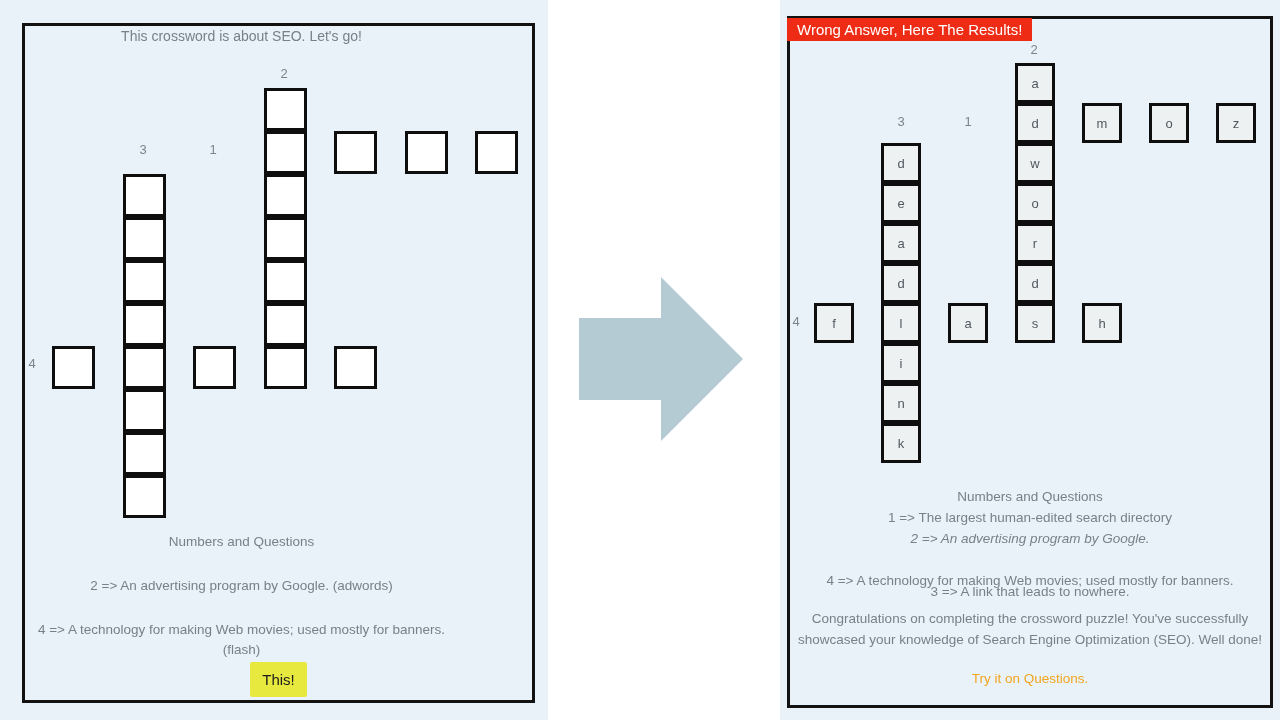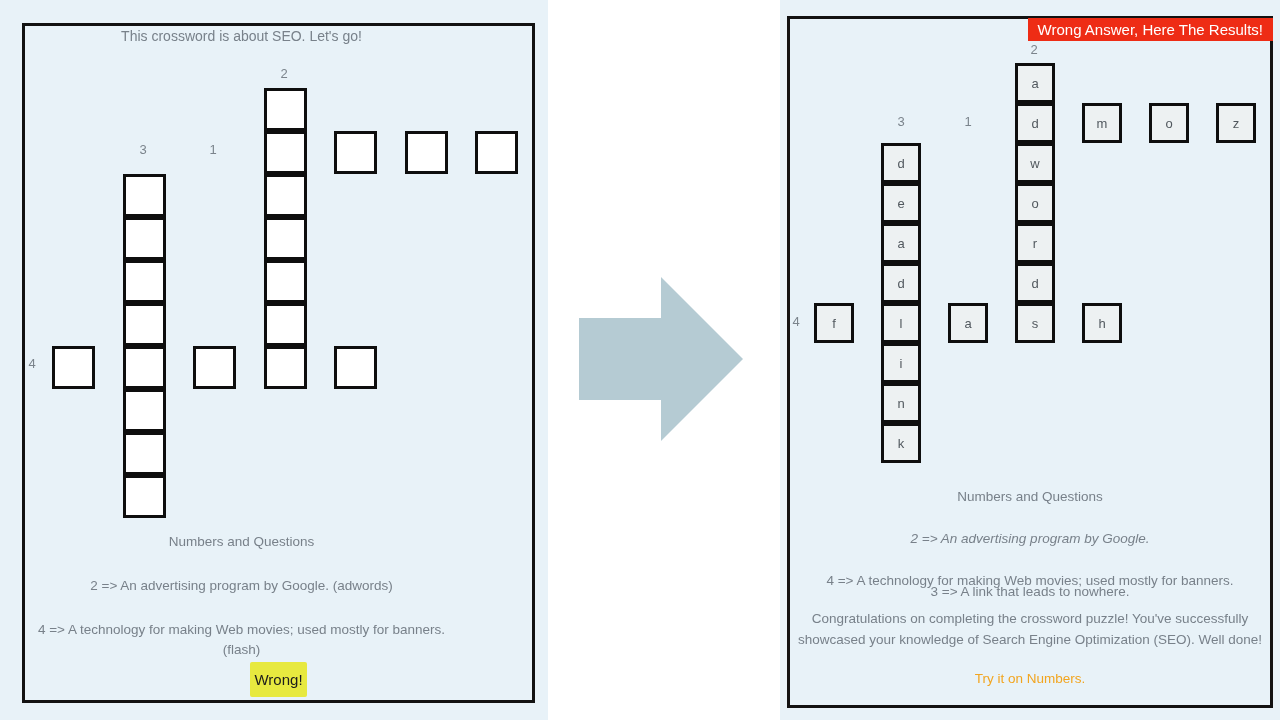--- a/index.html
+++ b/index.html
@@ -11,21 +11,21 @@
   .card{position:absolute;box-sizing:border-box;border:3px solid #121212;background:transparent;}
   .card.lcard{left:22px;top:23px;width:513px;height:680px;}
   .card.rcard{left:787px;top:16px;width:486px;height:692px;}
   .txt{position:absolute;text-align:center;color:#78818a;font-size:13.5px;line-height:20px;}
   .lt{left:22px;width:439px;}
   .rt{left:787px;width:486px;}
   .clue-label{position:absolute;color:#7b848c;font-size:13px;transform:translateX(-50%);}
   .cell{position:absolute;box-sizing:border-box;border:3px solid #0e0e0e;display:flex;align-items:center;justify-content:center;}
   .lcell{width:43px;height:43px;background:#ffffff;}
   .rcell{width:40px;height:40px;background:#edf1f2;color:#51585e;font-size:13px;}
-  .banner-wrap{position:absolute;left:787px;width:486px;top:18px;text-align:right;border-radius:8px;}
+  .banner-wrap{position:absolute;left:787px;width:486px;top:18px;text-align:left;border-radius:8px;}
   .banner{display:inline-block;background:#ee2c15;color:#ffffff;font-size:15px;padding:3px 10px;}
   .send-btn{position:absolute;left:250px;top:662px;width:57px;height:35px;background:#e7e93f;border:none;border-radius:2px;font-family:"Liberation Sans",sans-serif;font-size:15px;color:#1c1c1c;display:flex;align-items:center;justify-content:center;cursor:pointer;}
   .link{color:#f2a51f;cursor:pointer;}
   .arrow-rect{position:absolute;left:579px;top:318px;width:82px;height:82px;background:#b5cbd3;}
   .arrow-head{position:absolute;left:661px;top:277px;width:0;height:0;border-top:82px solid transparent;border-bottom:82px solid transparent;border-left:82px solid #b5cbd3;}
 </style>
 </head>
 <body>
 
 <div id="stage">
@@ -43,41 +43,42 @@
 
   <span class="clue-label" style="left:284px;top:66px;">2</span>
   <span class="clue-label" style="left:143px;top:142px;">3</span>
   <span class="clue-label" style="left:213px;top:142px;">1</span>
   <span class="clue-label" style="left:32px;top:356px;">4</span>
 
   <div class="txt lt" style="top:532px;">Numbers and Questions</div>
   <div class="txt lt" style="top:576px;">2 =&gt; An advertising program by Google. (adwords)</div>
   <div class="txt lt" style="top:620px;">4 =&gt; A technology for making Web movies; used mostly for banners. (flash)</div>
 
-  <button class="send-btn" style="background: rgb(231, 233, 63);">Wrong!</button>
+  <button class="send-btn" style="background: rgb(231, 233, 63);">This!</button>
 
   <div class="card rcard"></div>
   <div class="banner-wrap">
     <span class="banner" style="background: rgb(238, 44, 21);">Wrong Answer, Here The Results!</span>
   </div>
 
   <span class="clue-label" style="left:1034px;top:42px;">2</span>
   <span class="clue-label" style="left:901px;top:114px;">3</span>
   <span class="clue-label" style="left:968px;top:114px;">1</span>
   <span class="clue-label" style="left:796px;top:314px;">4</span>
 
   <div class="txt rt" style="top:487px;">Numbers and Questions</div>
+  <div class="txt rt" style="top:508px;">1 =&gt; The largest human-edited search directory</div>
   <div class="txt rt" style="top:529px;font-style:italic;">2 =&gt; An advertising program by Google.</div>
   <div class="txt rt" style="top:582px;">3 =&gt; A link that leads to nowhere.</div>
   <div class="txt rt" style="top:571px;">4 =&gt; A technology for making Web movies; used mostly for banners.</div>
 
   <div class="txt rt" style="top:609px;">Congratulations on completing the crossword puzzle! You've successfully</div>
   <div class="txt rt" style="top:630px;">showcased your knowledge of Search Engine Optimization (SEO). Well done!</div>
   <div class="txt rt" style="top:669px;">
-    <span class="link" style="color: rgb(242, 165, 31);">Try it on Numbers.</span>
+    <span class="link" style="color: rgb(242, 165, 31);">Try it on Questions.</span>
   </div>
 <div class="cell lcell" style="left: 263.5px; top: 88px;">
       <span></span>
     </div>
     <div class="cell lcell" style="left: 263.5px; top: 131px;">
       <span></span>
     </div>
     <div class="cell lcell" style="left: 263.5px; top: 174px;">
       <span></span>
     </div>

